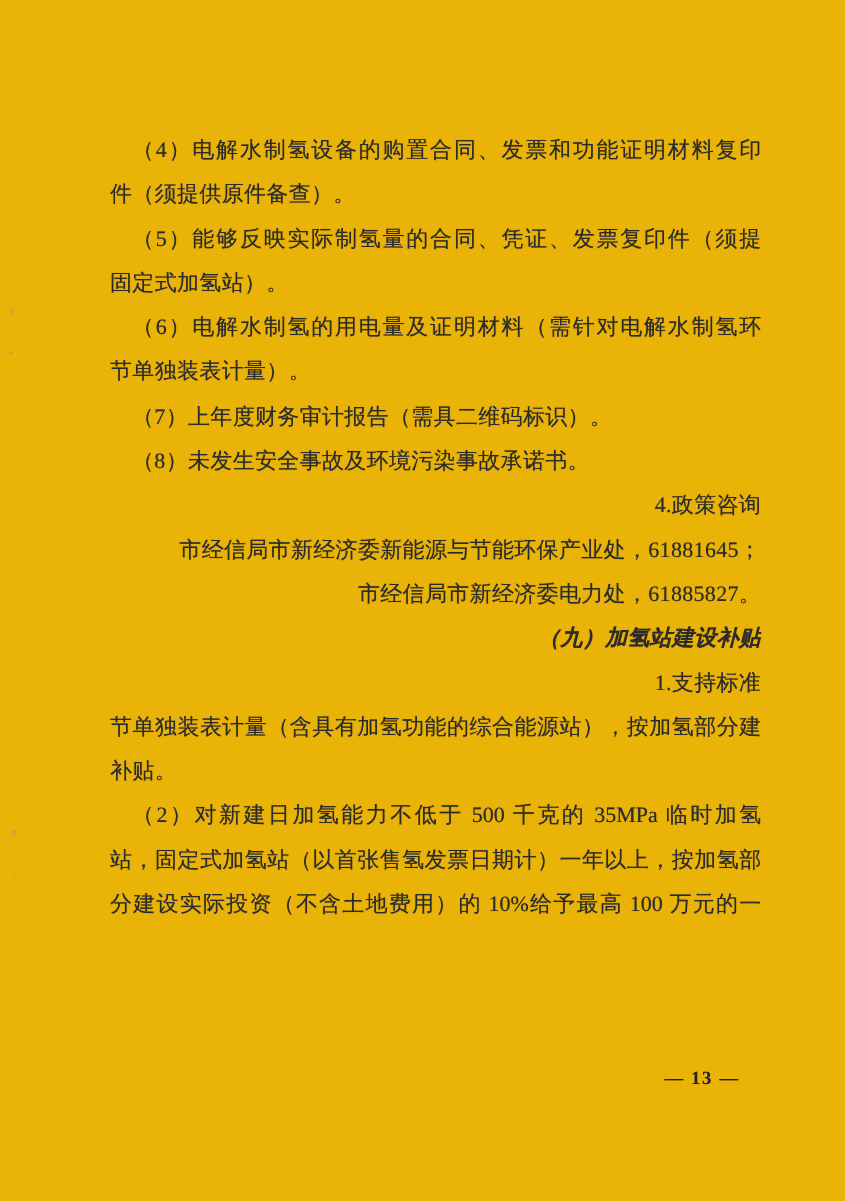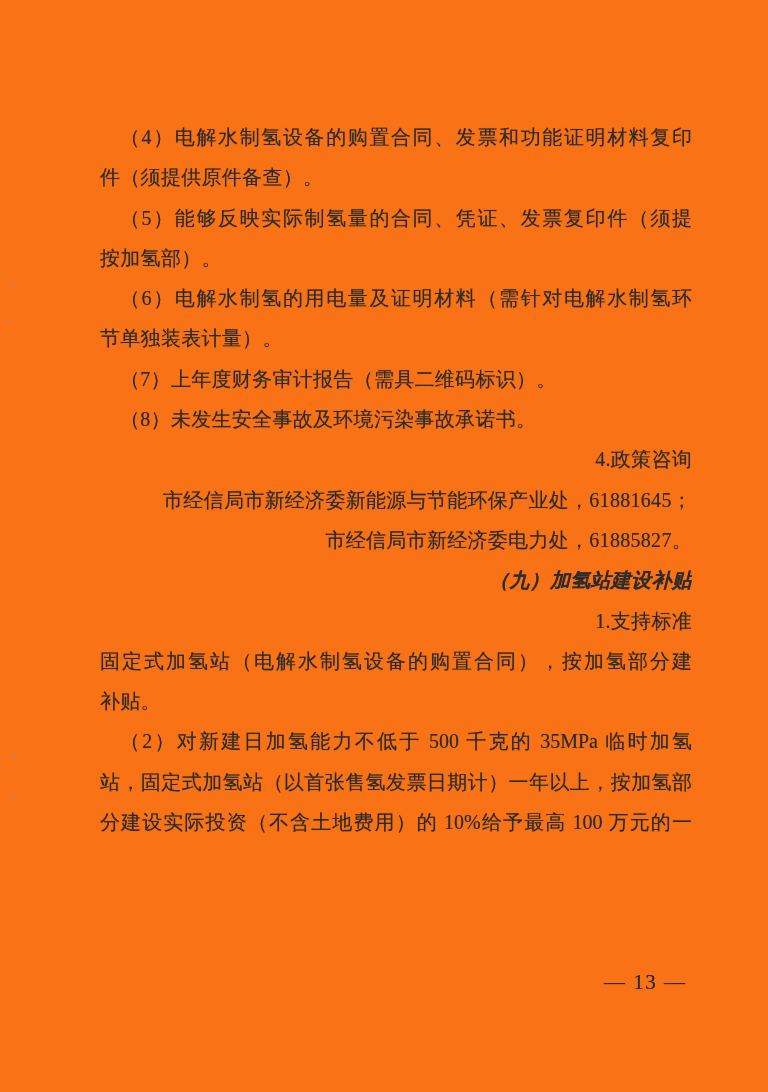--- a/index.html
+++ b/index.html
@@ -1,19 +1,19 @@
 <!DOCTYPE html>
 <html><head>
 <meta charset="utf-8">
 <style>
   html,body{margin:0;padding:0;background:#ffffff;}
   .page{
     position:relative;
     width:768px;height:1092px;
-    background:#f97316;
+    background:#eab308;
     font-family:"Liberation Serif", serif;
     color:#2b2b2b;
     overflow:hidden;
   }
   .textblock{
     position:absolute;
     left:100px;top:117px;width:592px;
   }
   .line{
     height:40.3px;
@@ -28,51 +28,52 @@
     text-align:justify;
     text-align-last:justify;
     letter-spacing:0;
   }
   .ind-p{text-indent:20px;}
   .ind-t{text-indent:31px;text-align:right;}
   .bold{font-weight:bold;font-style:italic;}
   .pageno{
     position:absolute;
     left:604px;top:970px;
-    font-size:21px;
+    font-size:17px;
     letter-spacing:1.5px;
     color:#262626;
     text-shadow:0 0 0.6px rgba(45,45,45,0.5);
+    font-weight:bold;
   }
   .speck{position:absolute;background:#8f8f8f;opacity:0.35;border-radius:1px;}
   .speck.s1{left:10px;top:281px;width:3px;height:4px;}
   .speck.s2{left:8px;top:320px;width:4px;height:2px;}
   .speck.s3{left:11px;top:754px;width:4px;height:5px;}
   .speck.s4{left:12px;top:794px;width:4px;height:2px;}
 </style>
 </head>
 <body>
 
 <div class="page">
 
   <div class="textblock">
     <div class="line ind-p just">（4）电解水制氢设备的购置合同、发票和功能证明材料复印</div>
     <div class="line">件（须提供原件备查）。</div>
     <div class="line ind-p just">（5）能够反映实际制氢量的合同、凭证、发票复印件（须提</div>
-    <div class="line">按加氢部）。</div>
+    <div class="line">固定式加氢站）。</div>
     <div class="line ind-p just">（6）电解水制氢的用电量及证明材料（需针对电解水制氢环</div>
     <div class="line">节单独装表计量）。</div>
     <div class="line ind-p">（7）上年度财务审计报告（需具二维码标识）。</div>
     <div class="line ind-p">（8）未发生安全事故及环境污染事故承诺书。</div>
     <div class="line ind-t">4.政策咨询</div>
     <div class="line ind-t">市经信局市新经济委新能源与节能环保产业处，61881645；</div>
     <div class="line ind-t">市经信局市新经济委电力处，61885827。</div>
     <div class="line ind-t bold">（九）加氢站建设补贴</div>
     <div class="line ind-t">1.支持标准</div>
-    <div class="line just">固定式加氢站（电解水制氢设备的购置合同），按加氢部分建</div>
+    <div class="line just">节单独装表计量（含具有加氢功能的综合能源站），按加氢部分建</div>
     <div class="line">补贴。</div>
     <div class="line ind-p just">（2）对新建日加氢能力不低于 500 千克的 35MPa 临时加氢</div>
     <div class="line just">站，固定式加氢站（以首张售氢发票日期计）一年以上，按加氢部</div>
     <div class="line just">分建设实际投资（不含土地费用）的 10%给予最高 100 万元的一</div>
   </div>
 
   <div class="pageno">— 13 —</div>
 
   <div class="speck s1"></div>
   <div class="speck s2"></div>

